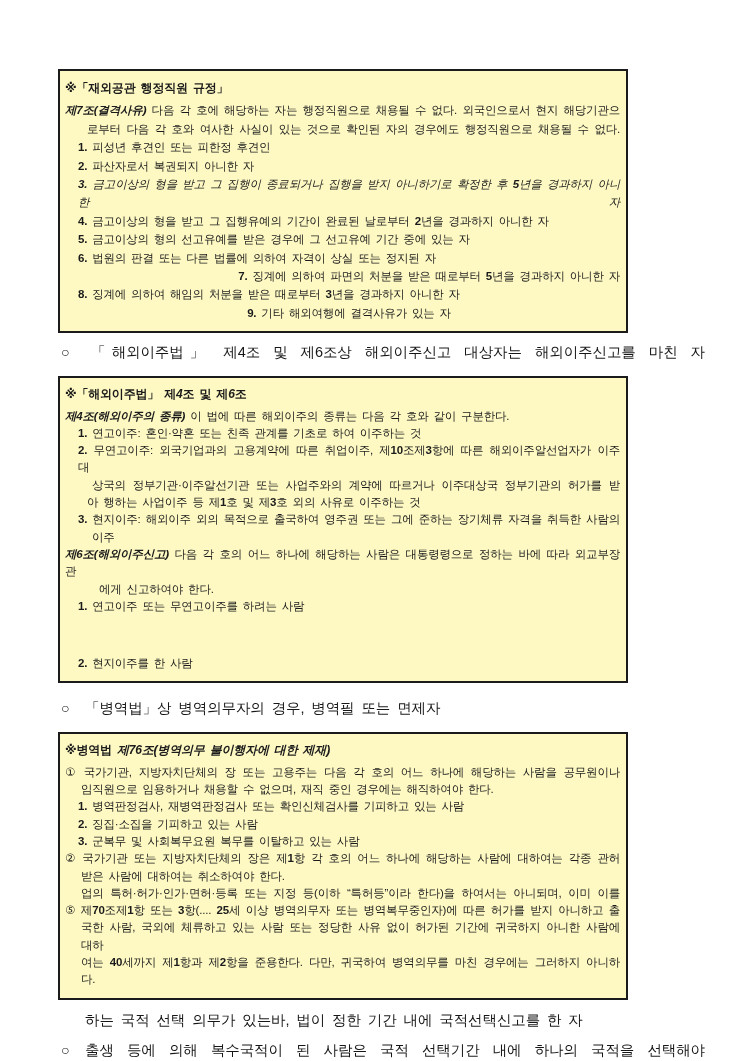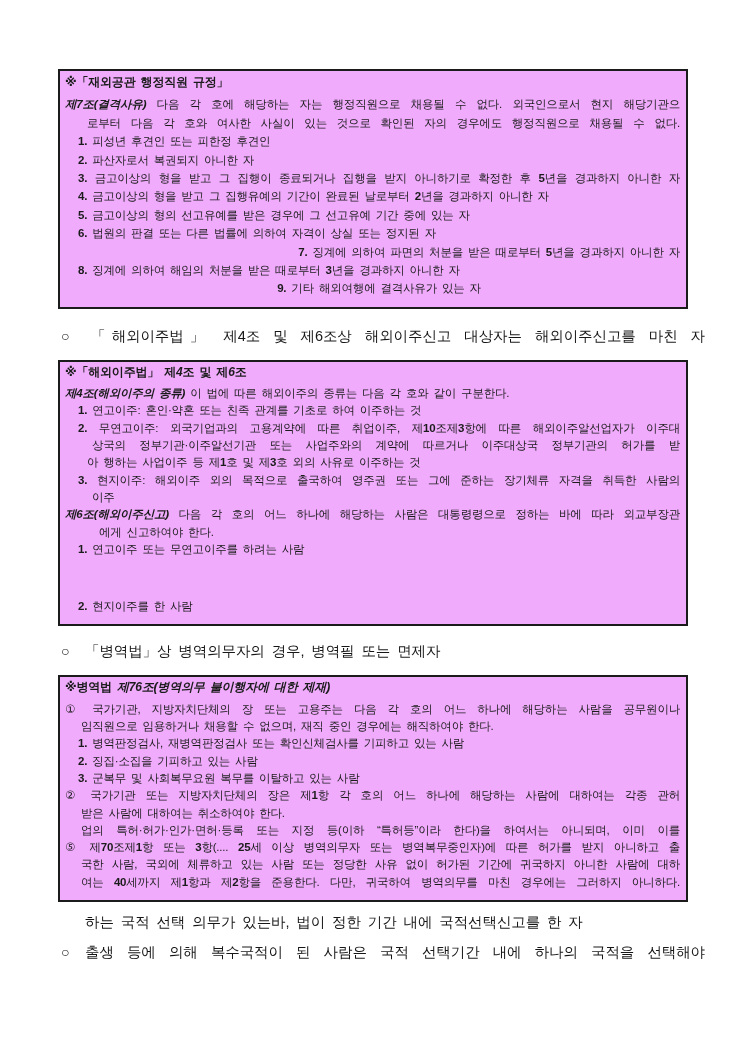--- a/index.html
+++ b/index.html
@@ -2,53 +2,53 @@
 <html lang="ko"><head>
 <meta charset="utf-8">
 <style>
   html,body{margin:0;padding:0;background:#e9e9e9;}
   .page{
     position:relative;width:750px;height:1061px;margin:0 auto;background:#ffffff;
     font-family:"Liberation Sans","DejaVu Sans",sans-serif;color:#1b1b1b;overflow:hidden;
   }
   .wrap{position:absolute;left:58px;top:69px;width:652px;}
   .box{
-    width:630px;box-sizing:border-box;border:2px solid #1b1b1b;background:#f0abfc;
-    padding:2px 6px 9px 5px;font-size:11.5px;letter-spacing:-0.2px;word-spacing:2px;
+    width:570px;box-sizing:border-box;border:2px solid #1b1b1b;background:#fef9c3;
+    padding:8px 6px 9px 5px;font-size:11.5px;letter-spacing:-0.2px;word-spacing:2px;
   }
   .box.lh1 .ln{line-height:18.4px;min-height:18.4px;}
   .box.lh2 .ln{line-height:17.3px;min-height:17.3px;}
   .ln{white-space:normal;}
   .ln.title{font-size:12px;margin-bottom:4px;}
   .ln.j{text-align:justify;text-align-last:justify;}
   .run.b{font-weight:700;}
   .run.bi{font-weight:700;font-style:italic;}
   .bullet{
-    width:644px;margin:12px 0 9px 3px;font-size:14.5px;line-height:30px;
+    width:644px;margin:4px 0 9px 3px;font-size:14.5px;line-height:30px;
     letter-spacing:-0.1px;word-spacing:3px;color:#161616;
   }
   .bullet .mk{display:inline-block;width:24px;font-size:14px;}
   .b2{margin-top:10px;}
   .b3{margin-top:5px;margin-bottom:0;}
   .x2{margin-top:0;}
   .x3{margin-top:8px;}
 </style>
 </head>
 <body>
 
 <div class="page">
   <div class="wrap">
 
     <div class="box lh1">
         <div class="ln title"><span class="run b">※「재외공관 행정직원 규정」</span></div>
         <div class="ln j"><span class="run bi">제7조(결격사유)</span><span class="run"> 다음 각 호에 해당하는 자는 행정직원으로 채용될 수 없다. 외국인으로서 현지 해당기관으</span></div>
         <div class="ln j" style="padding-left: 22px;"><span class="run">로부터 다음 각 호와 여사한 사실이 있는 것으로 확인된 자의 경우에도 행정직원으로 채용될 수 없다.</span></div>
         <div class="ln" style="padding-left: 13px;"><span class="run b">1.</span><span class="run"> 피성년 후견인 또는 피한정 후견인</span></div>
         <div class="ln" style="padding-left: 13px;"><span class="run b">2.</span><span class="run"> 파산자로서 복권되지 아니한 자</span></div>
-        <div class="ln j" style="padding-left: 13px;"><span class="run b">3.</span><span class="run"> 금고이상의 형을 받고 그 집행이 종료되거나 집행을 받지 아니하기로 확정한 후 </span><span class="run b">5</span><span class="run">년을 경과하지 아니한 자</span></div>
+        <div class="ln j" style="padding-left: 13px; font-style: italic;"><span class="run b">3.</span><span class="run"> 금고이상의 형을 받고 그 집행이 종료되거나 집행을 받지 아니하기로 확정한 후 </span><span class="run b">5</span><span class="run">년을 경과하지 아니한 자</span></div>
         <div class="ln" style="padding-left: 13px;"><span class="run b">4.</span><span class="run"> 금고이상의 형을 받고 그 집행유예의 기간이 완료된 날로부터 </span><span class="run b">2</span><span class="run">년을 경과하지 아니한 자</span></div>
         <div class="ln" style="padding-left: 13px;"><span class="run b">5.</span><span class="run"> 금고이상의 형의 선고유예를 받은 경우에 그 선고유예 기간 중에 있는 자</span></div>
         <div class="ln" style="padding-left: 13px;"><span class="run b">6.</span><span class="run"> 법원의 판결 또는 다른 법률에 의하여 자격이 상실 또는 정지된 자</span></div>
         <div class="ln" style="padding-left: 13px; text-align: right;"><span class="run b">7.</span><span class="run"> 징계에 의하여 파면의 처분을 받은 때로부터 </span><span class="run b">5</span><span class="run">년을 경과하지 아니한 자</span></div>
         <div class="ln" style="padding-left: 13px;"><span class="run b">8.</span><span class="run"> 징계에 의하여 해임의 처분을 받은 때로부터 </span><span class="run b">3</span><span class="run">년을 경과하지 아니한 자</span></div>
         <div class="ln" style="padding-left: 13px; text-align: center;"><span class="run b">9.</span><span class="run"> 기타 해외여행에 결격사유가 있는 자</span></div>
       </div>
 
     <div class="bullet b1">
         <div class="ln j"><span class="run mk">○</span><span class="run">「해외이주법」 제4조 및 제6조상 해외이주신고 대상자는 해외이주신고를 마친 자</span></div>

